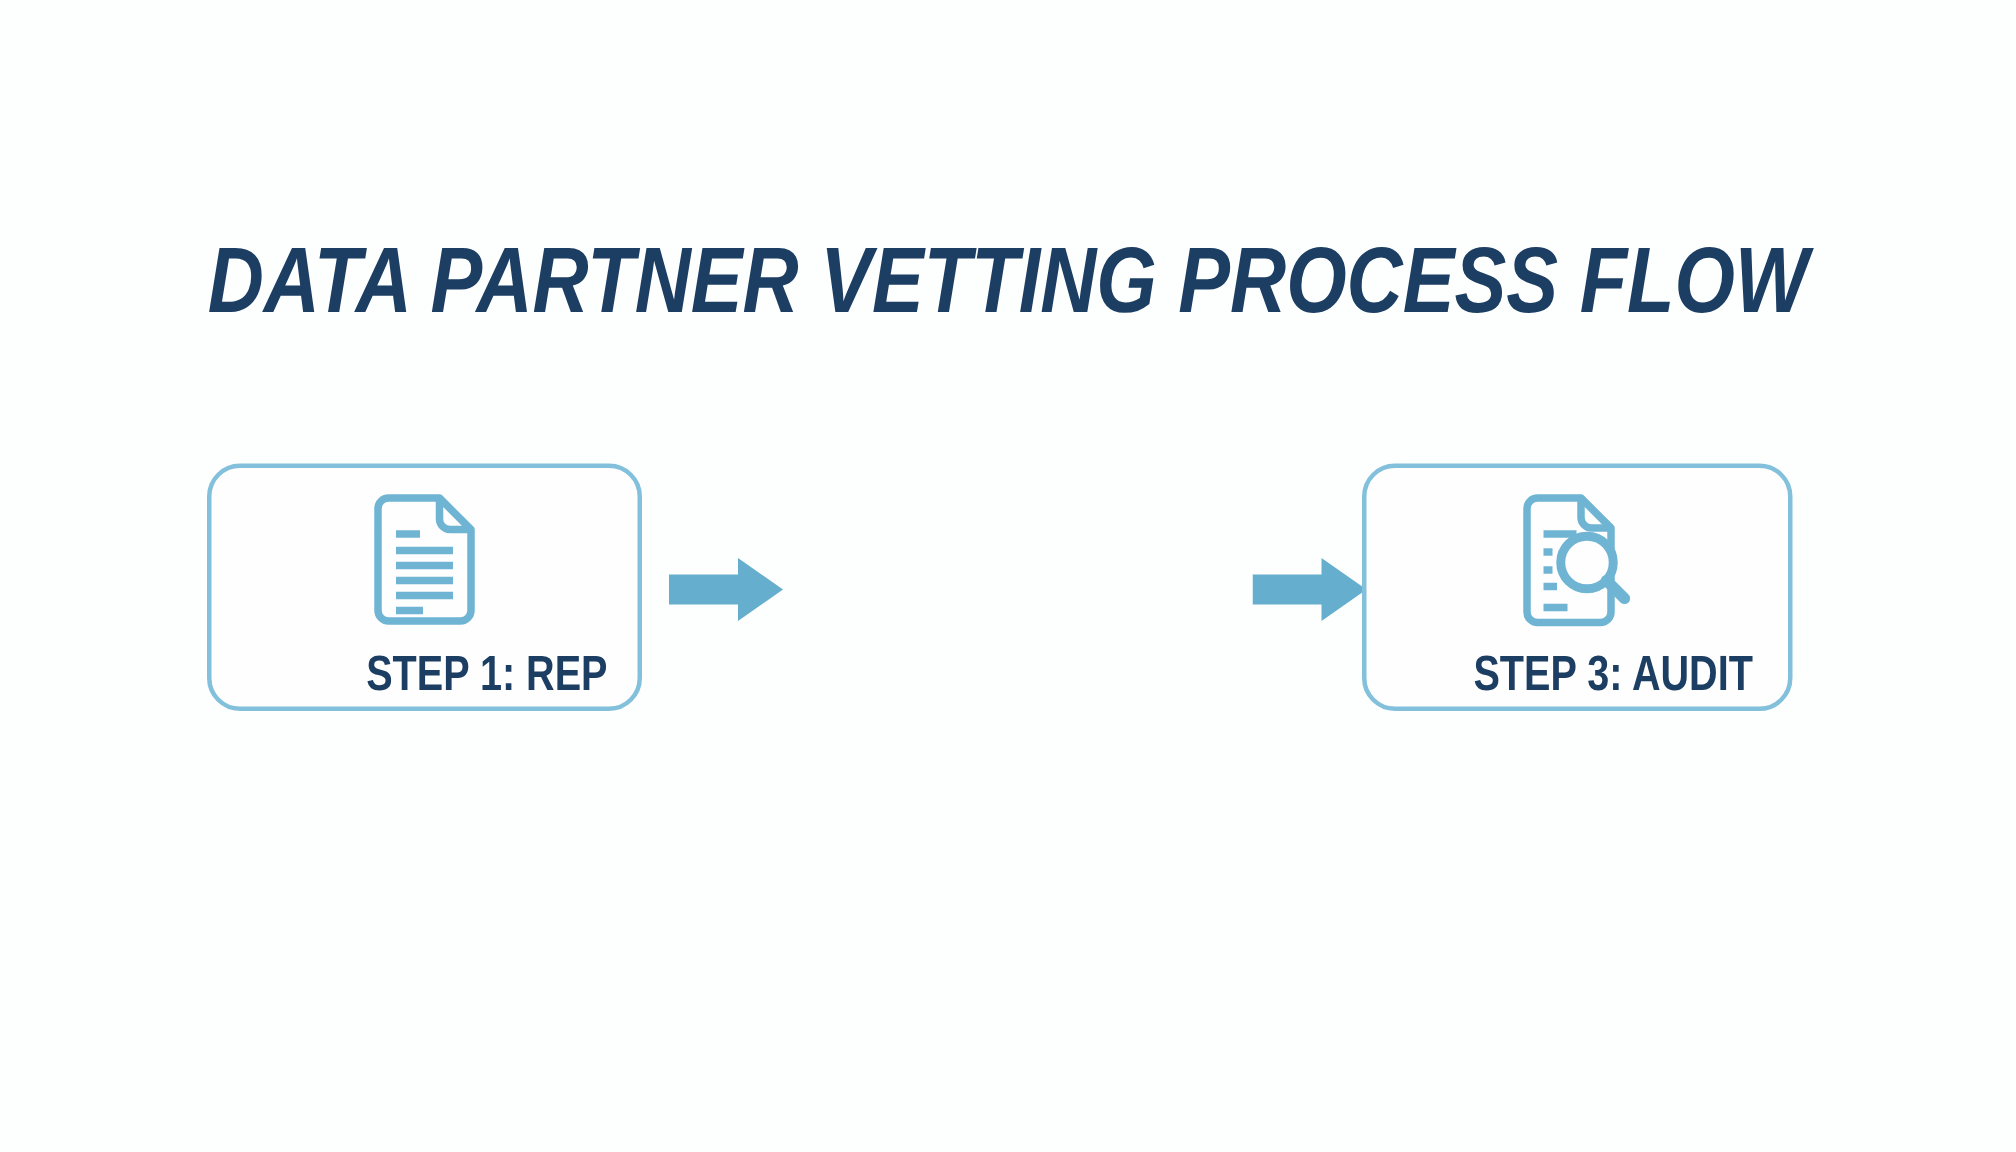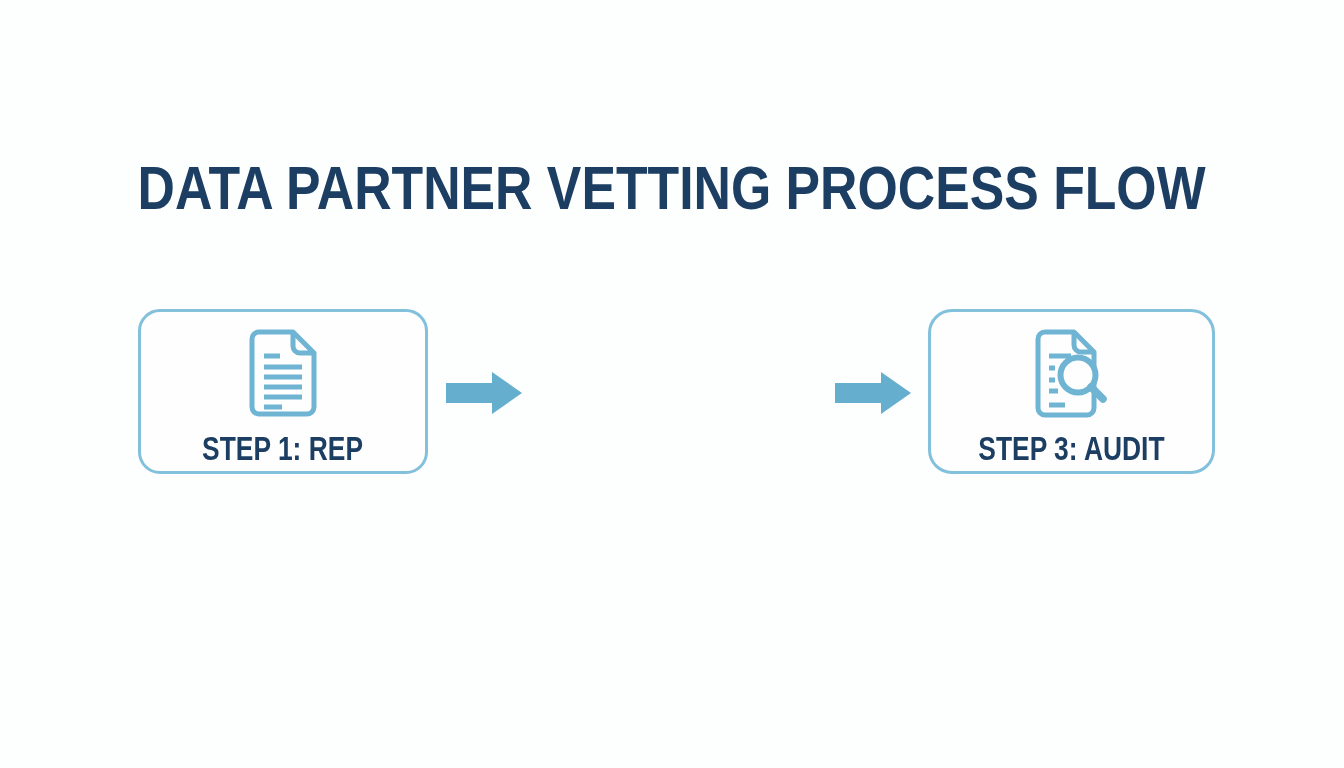--- a/index.html
+++ b/index.html
@@ -20,20 +20,21 @@
     top: 155px;
     left: 0;
     width: 100%;
     margin: 0;
     text-align: center;
     font-size: 62px;
     line-height: 66px;
     font-weight: 700;
     color: #1d3e63;
     white-space: nowrap;
+    font-style: italic;
   }
   .condensed {
     display: inline-block;
     transform: scaleX(0.835);
     transform-origin: 50% 50%;
   }
   .condensed-label {
     display: inline-block;
     transform: scaleX(0.80);
     transform-origin: 50% 50%;
@@ -42,33 +43,33 @@
     position: absolute;
     top: 309px;
     height: 165px;
     box-sizing: border-box;
     background: #fefefe;
     border: 3px solid #82c0db;
     border-radius: 22px;
   }
   .step-box.b1 { left: 138px; width: 290px; }
   .step-box.b2 { left: 533px; width: 287px; }
-  .step-box.b3 { left: 928px; width: 287px; border-radius: 24px; }
+  .step-box.b3 { left: 908px; width: 287px; }
   .step-icon {
     position: absolute;
     top: 17px;
     left: 50%;
     transform: translateX(-50%);
   }
   .step-label {
     position: absolute;
     top: 119px;
     left: 0;
     width: 100%;
-    text-align: center;
+    text-align: right;
     font-size: 33px;
     line-height: 36px;
     font-weight: 700;
     color: #1d3e63;
     white-space: nowrap;
   }
   .flow-arrow {
     position: absolute;
     top: 372px;
   }

